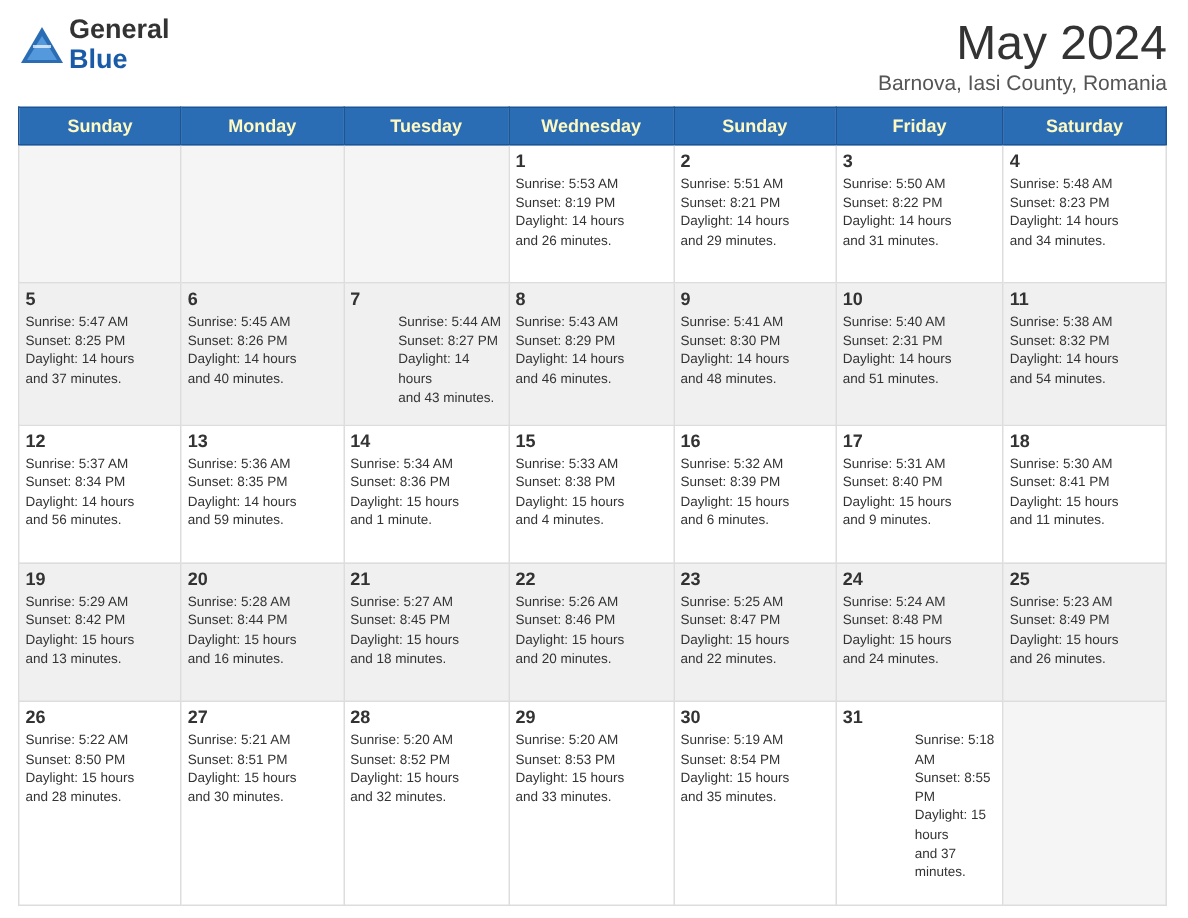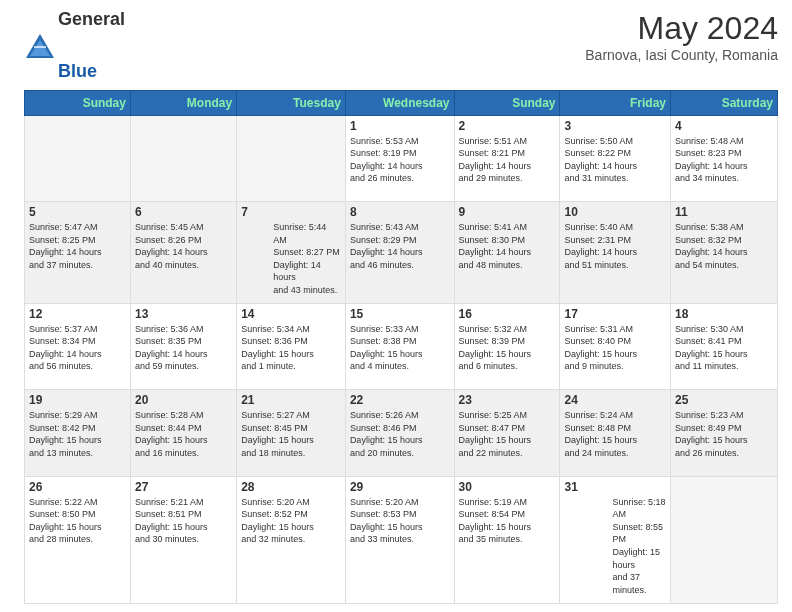--- a/index.html
+++ b/index.html
@@ -9,21 +9,21 @@
       width: 792px;
       height: 612px;
       overflow: hidden;
     }
     .page {
       width: 792px;
       height: 612px;
       background: #fff;
       display: flex;
       flex-direction: column;
-      padding: 10px 14px 8px 24px;
+      padding: 10px 14px 8px 12px;
     }
     .header {
       display: flex;
       justify-content: space-between;
       align-items: flex-start;
       margin-bottom: 8px;
     }
     .logo {
       display: flex;
       align-items: center;
@@ -35,21 +35,20 @@
     }
     .logo-general {
       font-size: 18px;
       font-weight: bold;
       color: #333;
     }
     .logo-blue {
       font-size: 18px;
       font-weight: bold;
       color: #1a5ba8;
-      margin-top: 32px;
     }
     .logo-icon {
       width: 32px;
       height: 28px;
       margin-right: 2px;
     }
     .title-block {
       text-align: right;
     }
     .month-title {
@@ -61,26 +60,26 @@
       font-size: 14px;
       color: #555;
     }
     .calendar {
       width: 100%;
       border-collapse: collapse;
       flex: 1;
     }
     .calendar th {
       background: #2a6db5;
-      color: #86efac;
+      color: #fef9c3;
       font-size: 12px;
       font-weight: bold;
       padding: 5px 4px;
       border: 1px solid #1a5595;
-      text-align: right;
+      text-align: center;
     }
     .calendar td {
       border: 1px solid #ddd;
       vertical-align: top;
       padding: 3px 4px;
       font-size: 9.5px;
       color: #333;
       width: 113px;
       height: 84px;
       background: #fff;

